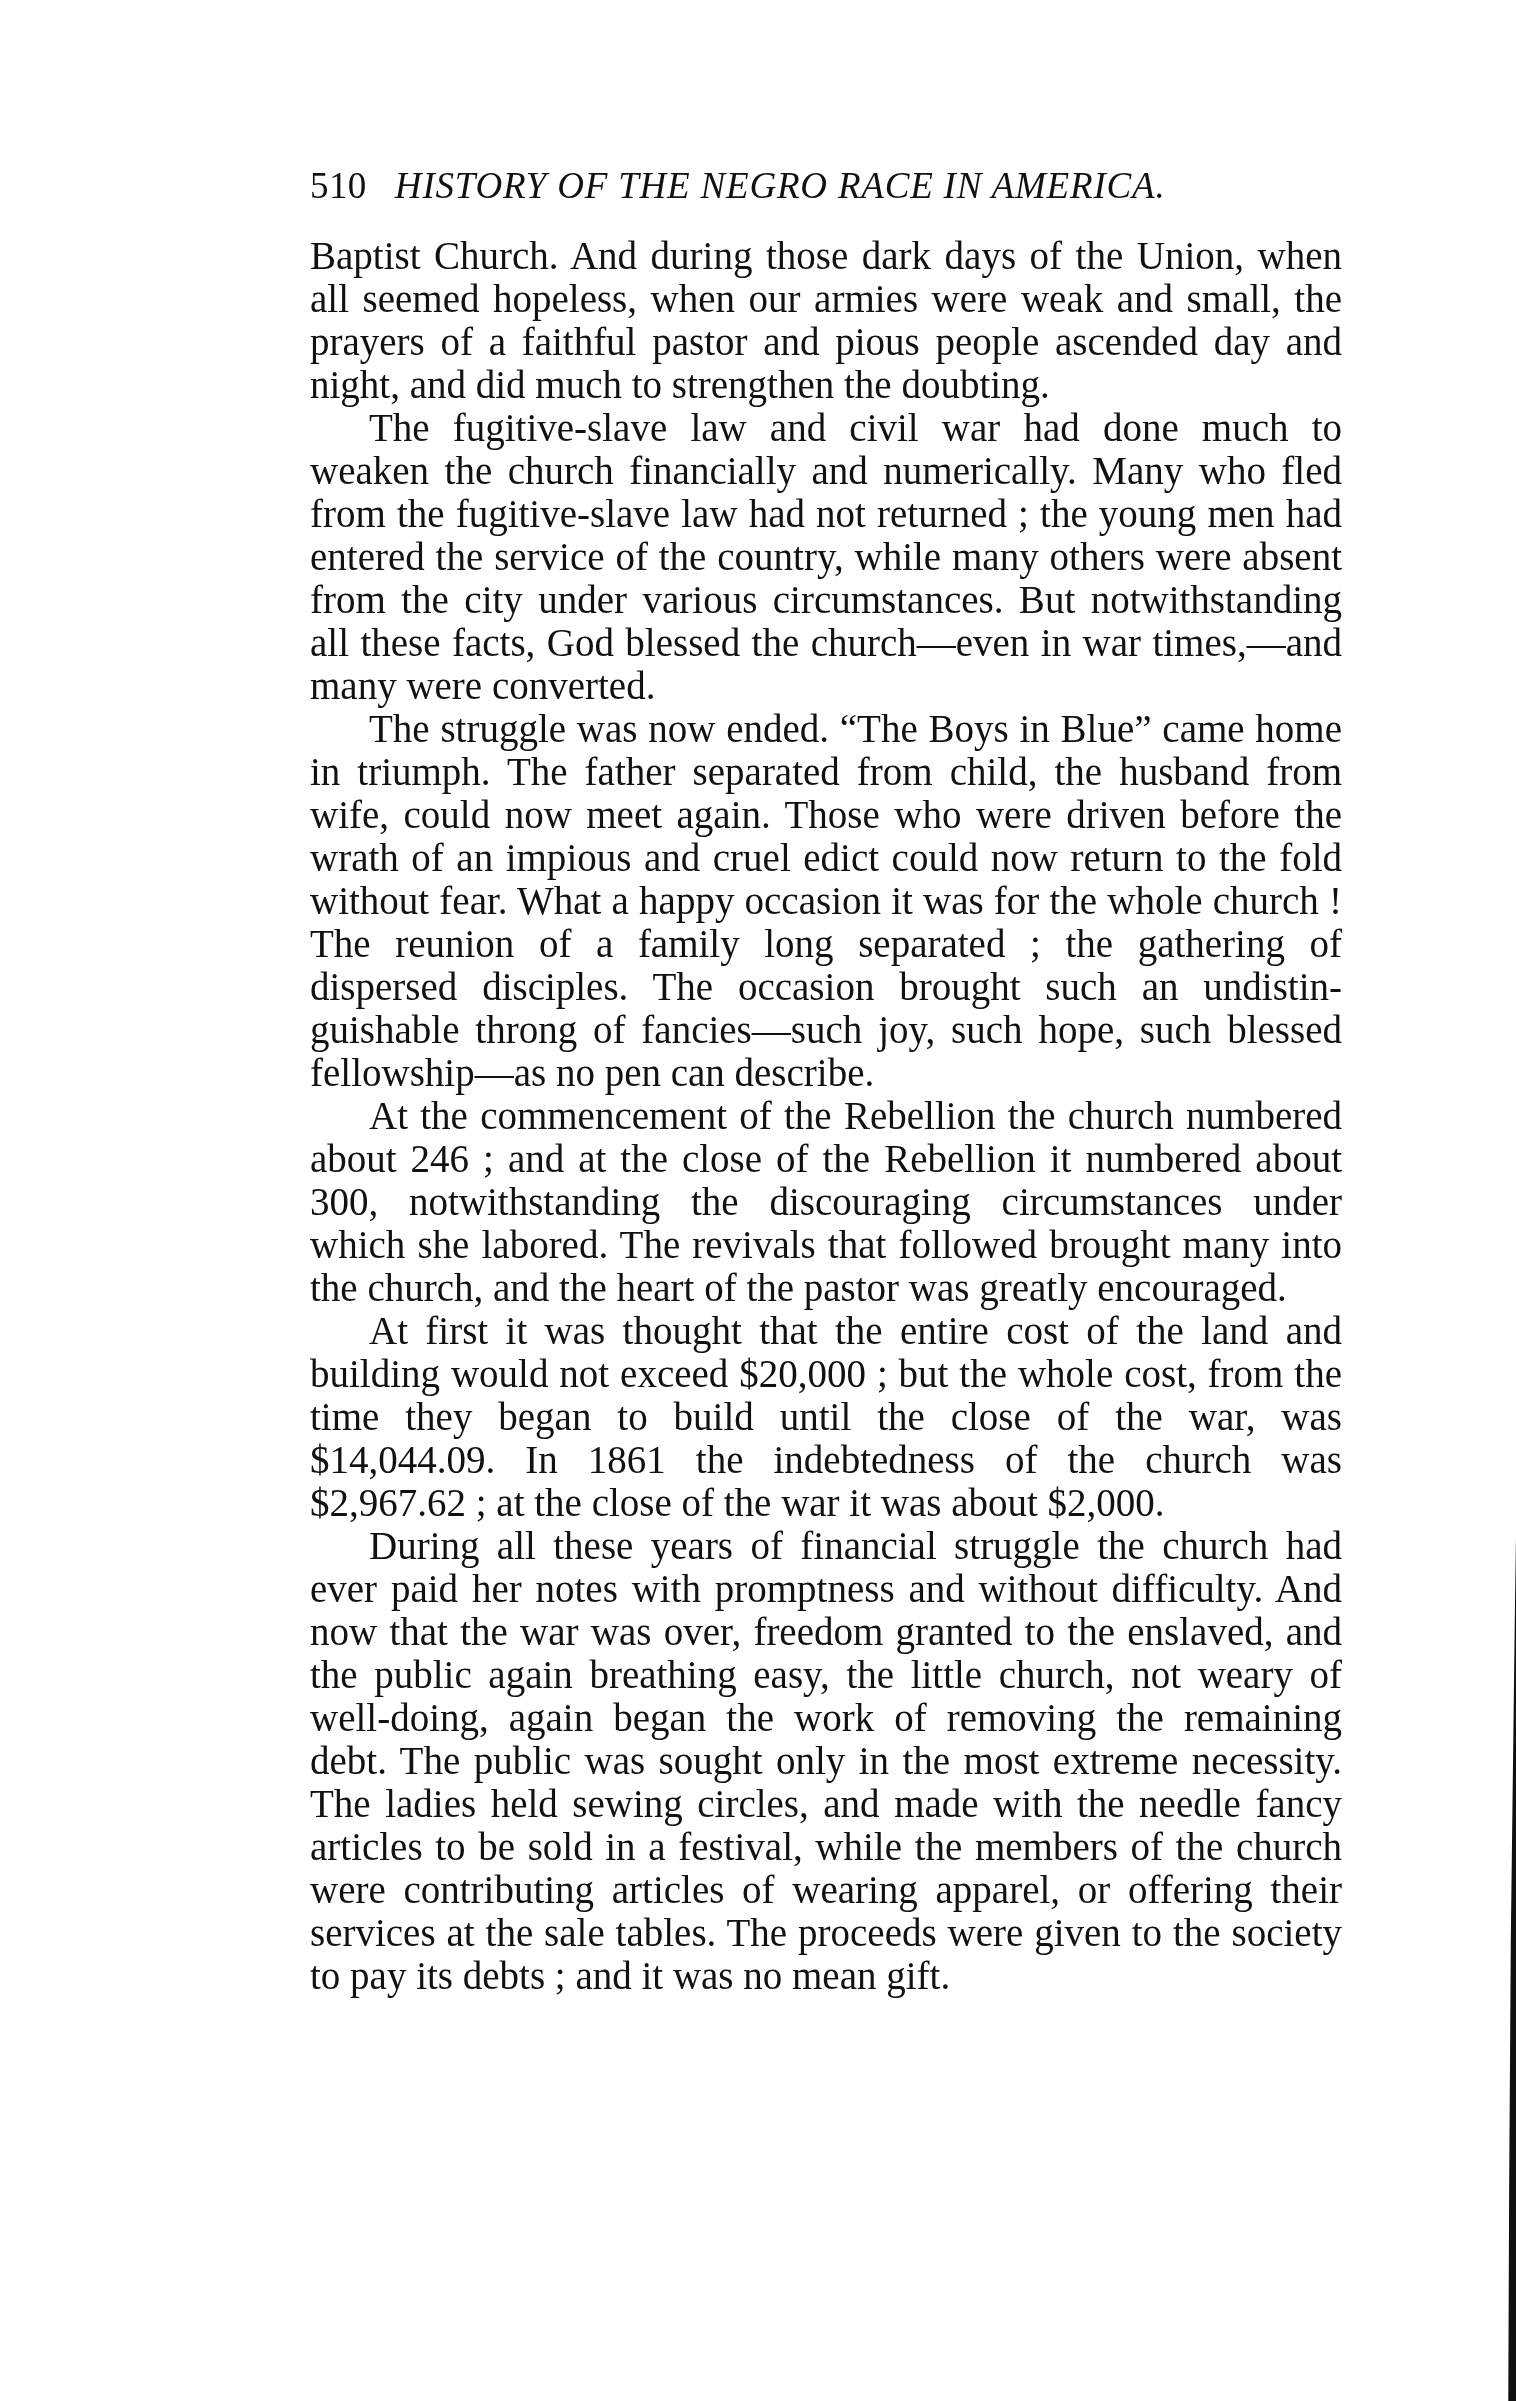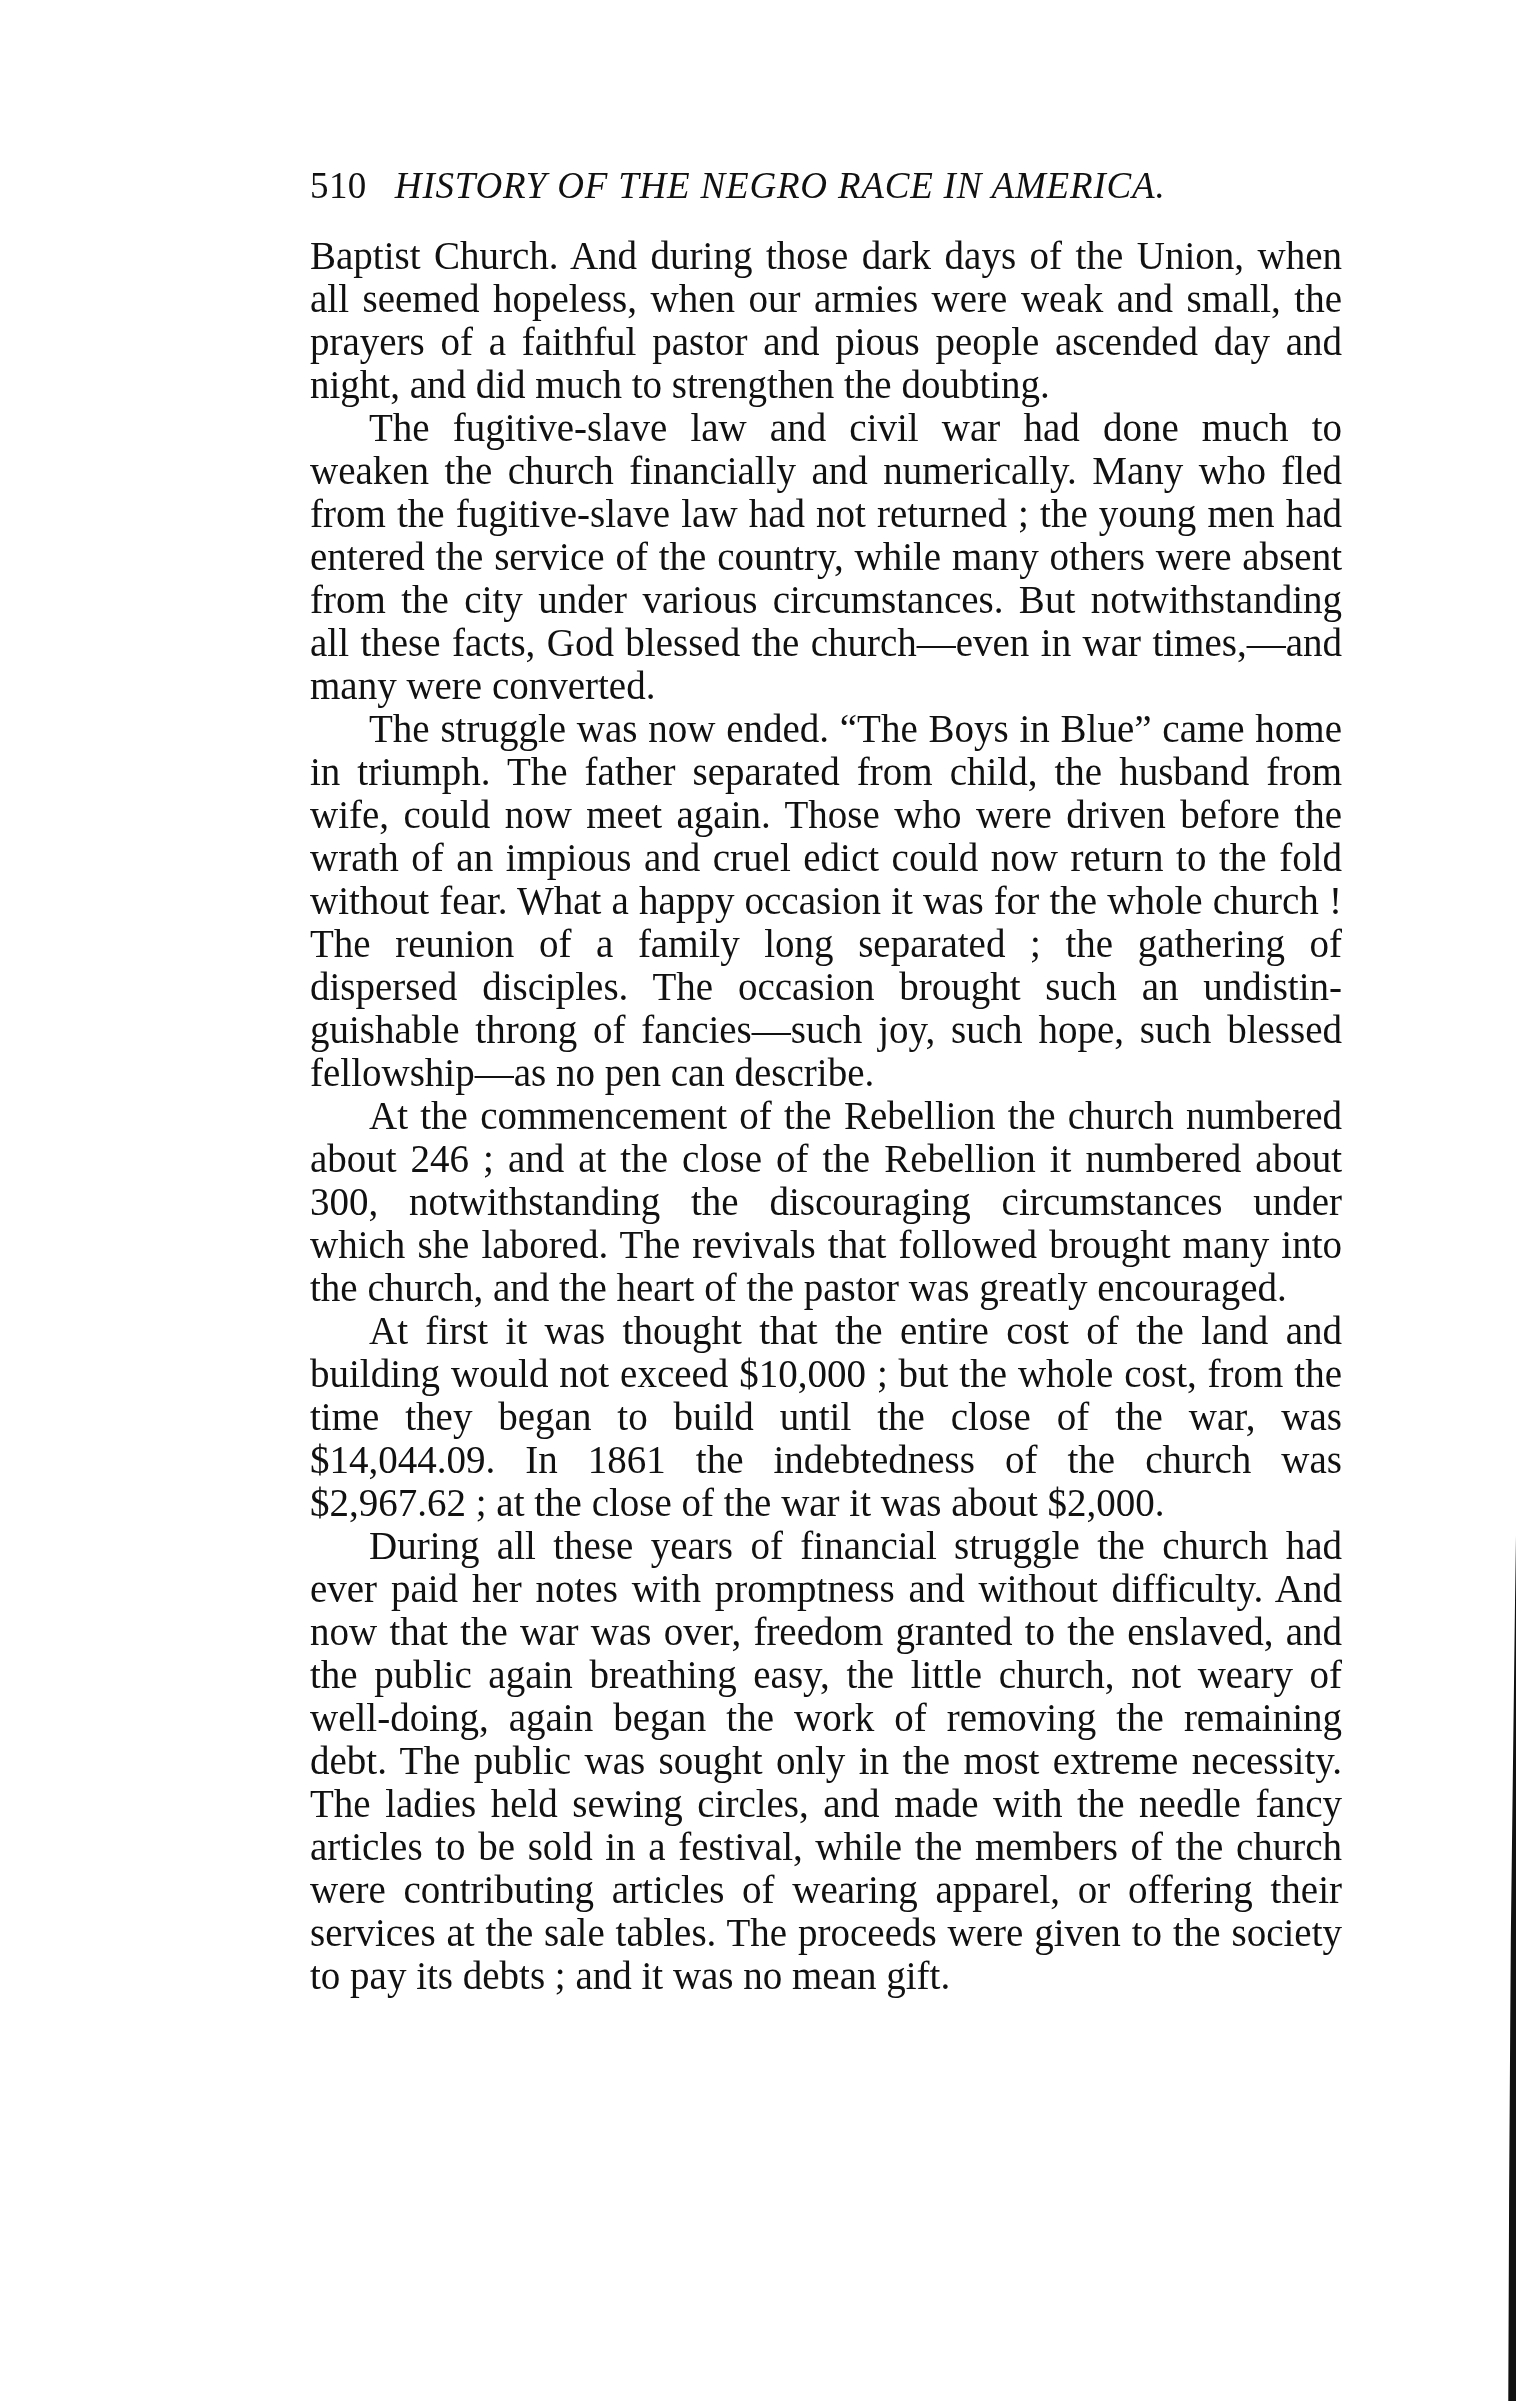--- a/index.html
+++ b/index.html
@@ -69,21 +69,21 @@
   <div class="running-head">
     <span class="page-number">510</span>
     <span class="running-title">HISTORY OF THE NEGRO RACE IN AMERICA.</span>
   </div>
 
   <div class="body-text">
     <p class="para-0">Baptist Church.  And during those dark days of the Union, when all seemed hopeless, when our armies were weak and small, the prayers of a faithful pastor and pious people ascended day and night, and did much to strengthen the doubting.</p>
     <p class="indent para-1">The fugitive-slave law and civil war had done much to weaken the church financially and numerically.  Many who fled from the fugitive-slave law had not returned ; the young men had entered the service of the country, while many others were absent from the city under various circumstances.  But notwith­standing all these facts, God blessed the church—even in war times,—and many were converted.</p>
     <p class="indent para-2">The struggle was now ended.  “The Boys in Blue” came home in triumph.  The father separated from child, the husband from wife, could now meet again.  Those who were driven before the wrath of an impious and cruel edict could now return to the fold without fear.  What a happy occasion it was for the whole church !  The reunion of a family long separated ; the gathering of dispersed disciples.  The occasion brought such an undistin­guishable throng of fancies—such joy, such hope, such blessed fellowship—as no pen can describe.</p>
     <p class="indent para-3">At the commencement of the Rebellion the church numbered about 246 ; and at the close of the Rebellion it numbered about 300, notwithstanding the discouraging circumstances under which she labored.  The revivals that followed brought many into the church, and the heart of the pastor was greatly encouraged.</p>
-    <p class="indent para-4">At first it was thought that the entire cost of the land and building would not exceed $10,000 ; but the whole cost, from the time they began to build until the close of the war, was $14,044.09. In 1861 the indebtedness of the church was $2,967.62 ; at the close of the war it was about $2,000.</p>
+    <p class="indent para-4">At first it was thought that the entire cost of the land and building would not exceed $20,000 ; but the whole cost, from the time they began to build until the close of the war, was $14,044.09. In 1861 the indebtedness of the church was $2,967.62 ; at the close of the war it was about $2,000.</p>
     <p class="indent para-5">During all these years of financial struggle the church had ever paid her notes with promptness and without difficulty. And now that the war was over, freedom granted to the en­slaved, and the public again breathing easy, the little church, not weary of well-doing, again began the work of removing the remaining debt.  The public was sought only in the most ex­treme necessity.  The ladies held sewing circles, and made with the needle fancy articles to be sold in a festival, while the mem­bers of the church were contributing articles of wearing apparel, or offering their services at the sale tables.  The proceeds were given to the society to pay its debts ; and it was no mean gift.</p>
   </div>
 
   <svg class="spine-shadow" viewBox="0 0 70 2850" preserveAspectRatio="none">
     <path d="M62 0 L66 0 L66 600 L64 1000 L60 1400 L56 1800 L53 2200 L52 2600 L52 2850 L30 2850 L31 2600 L33 2300 L38 1900 L44 1500 L50 1100 L56 700 L60 300 Z" fill="#111111"></path>
     <rect x="67" y="0" width="2" height="2850" fill="#222222"></rect>
   </svg>
 
 </div>
 

